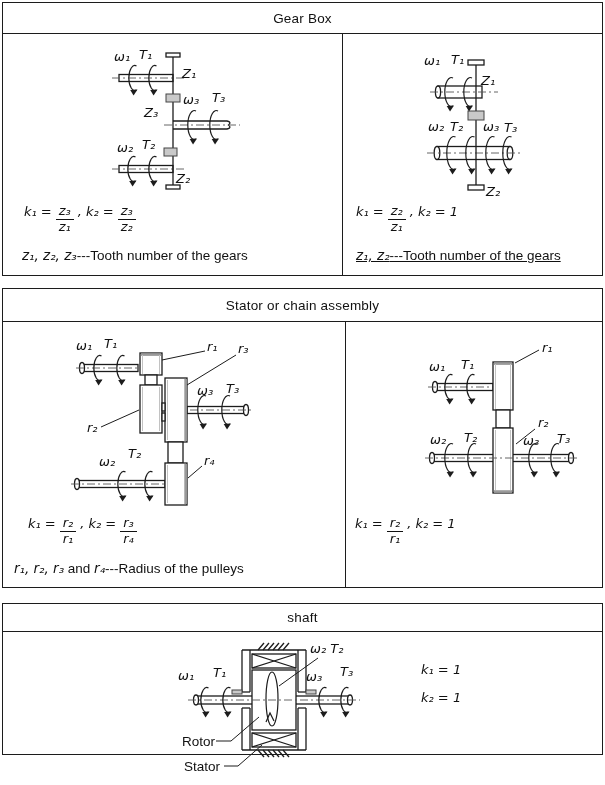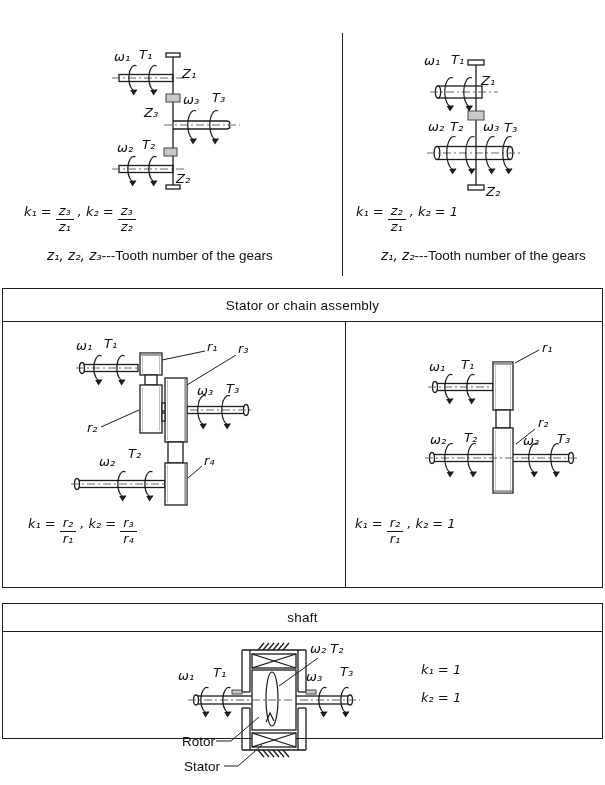--- a/index.html
+++ b/index.html
@@ -17,37 +17,42 @@
   .acc{stroke:#9a9a9a;stroke-width:2.6;fill:none;}
   .in{stroke:#c2c2c2;stroke-width:1;fill:none;}
   .cl{stroke:#555;stroke-width:0.9;fill:none;stroke-dasharray:8 3 2 3;}
   .rot{stroke:#1c1c1c;stroke-width:1.2;fill:none;}
   .ldr{stroke:#1c1c1c;stroke-width:1;fill:none;}
   .f{position:absolute;display:flex;align-items:flex-start;gap:4px;font:italic 13px "DejaVu Sans",sans-serif;color:#111;white-space:nowrap;}
   .frac{display:inline-flex;flex-direction:column;align-items:center;line-height:1.15;}
   .frac .n{border-bottom:1.1px solid #111;padding:0 3px 0 3px;}
   .frac .d{padding:0 3px;}
   .cap{position:absolute;font:13.5px "Liberation Sans",sans-serif;color:#111;white-space:nowrap;}
-  .cap .it, .it{font-style:italic;font-family:"DejaVu Sans",sans-serif;margin-left:25px;}
+  .cap .it, .it{font-style:italic;font-family:"DejaVu Sans",sans-serif;}
 </style>
 </head>
 <body>
 
 <div class="stage">
 
+  <div class="panel" style="top:2px;height:274px;">
+    <div class="panel-title" style="height:30px;">
+        <span>Gear Box</span>
+      </div>
+  </div>
   <div class="vdiv" style="left:342px;top:33px;height:243px;"></div>
 
   <div class="panel" style="top:288px;height:300px;">
     <div class="panel-title" style="height:32px;">
         <span>Stator or chain assembly</span>
       </div>
   </div>
   <div class="vdiv" style="left:345px;top:322px;height:266px;"></div>
 
-  <div class="panel" style="top:603px;height:136px;">
+  <div class="panel" style="top:603px;height:152px;">
     <div class="panel-title" style="height:27px;">
         <span>shaft</span>
       </div>
   </div>
 
   <svg class="overlay" width="605" height="785" viewBox="0 0 605 785">
     <defs>
       <marker id="ah" markerWidth="7" markerHeight="7" refX="5" refY="3.5" orient="auto">
         <path d="M0.5,0.8 L6,3.5 L0.5,6.2 z" fill="#1c1c1c"></path>
       </marker>
@@ -345,35 +350,36 @@
 
   <div class="f" style="left:356px;top:204px;">
     <span>k₁ =</span>
     <span class="frac">
         <span class="n">z₂</span>
         <span class="d">z₁</span>
       </span>
     <span>,</span>
     <span>k₂ = 1</span>
   </div>
-  <div class="cap" style="left:356px;top:247px;"><span class="it">z₁, z₂</span><span>---Tooth number of the gears</span></div>
+  <div class="cap" style="left:356px;top:247px;text-decoration:underline;"><span class="it">z₁, z₂</span><span>---Tooth number of the gears</span></div>
 
   <div class="f" style="left:28px;top:516px;">
     <span>k₁ =</span>
     <span class="frac">
         <span class="n">r₂</span>
         <span class="d">r₁</span>
       </span>
     <span>,</span>
     <span>k₂ =</span>
     <span class="frac">
         <span class="n">r₃</span>
         <span class="d">r₄</span>
       </span>
   </div>
+  <div class="cap" style="left:14px;top:560px;"><span class="it">r₁, r₂, r₃</span><span> and </span><span class="it">r₄</span><span>---Radius of the pulleys</span></div>
 
   <div class="f" style="left:355px;top:516px;">
     <span>k₁ =</span>
     <span class="frac">
         <span class="n">r₂</span>
         <span class="d">r₁</span>
       </span>
     <span>,</span>
     <span>k₂ = 1</span>
   </div>

